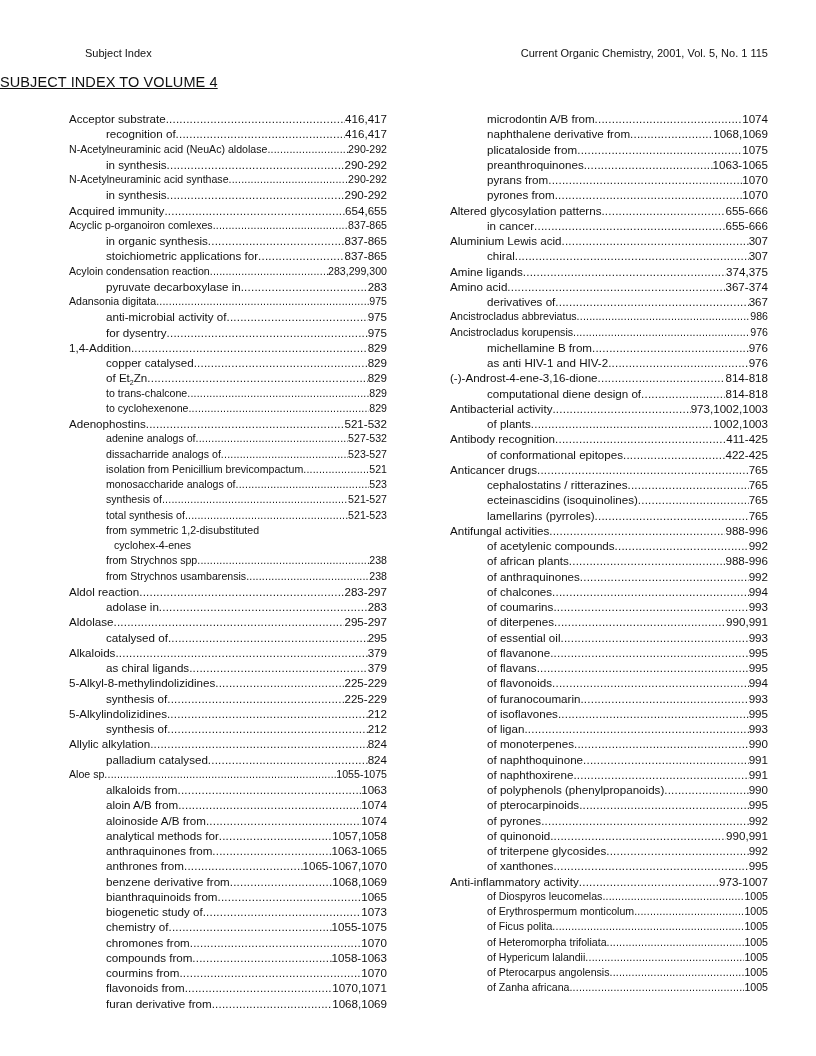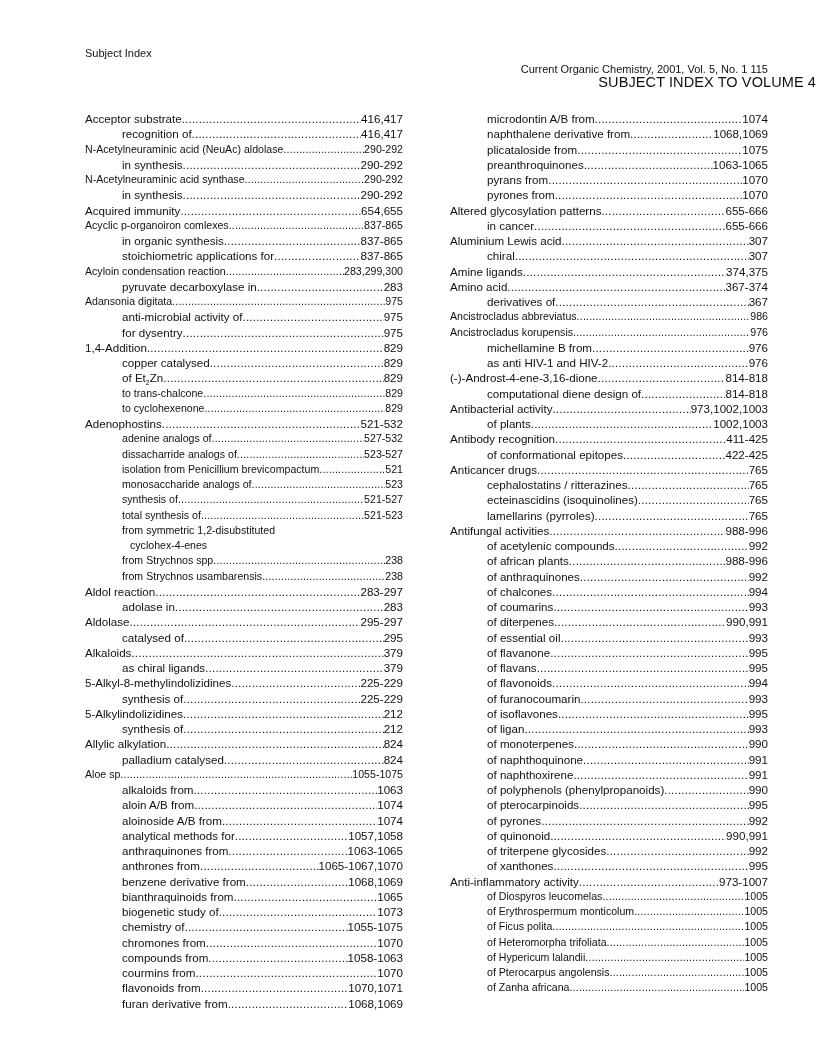--- a/index.html
+++ b/index.html
@@ -1,25 +1,25 @@
 <!DOCTYPE html>
 <html><head>
 <meta charset="utf-8">
 <style>
   html, body { margin: 0; padding: 0; background: #ffffff; }
   body { width: 816px; height: 1056px; position: relative; overflow: hidden;
          font-family: "Liberation Sans", sans-serif; color: #111; }
   .running-header { position: absolute; top: 47px; left: 85px; right: 48px; height: 14px;
                     font-size: 11px; }
   .rh-left { position: absolute; left: 0; top: 0; }
-  .rh-right { position: absolute; right: 0; top: 16px; }
-  .title { position: absolute; top: 74px; left: 0; width: 816px; text-align: right;
-           font-size: 14.5px; letter-spacing: 0.1px; }
+  .rh-right { position: absolute; right: 0; top: 0; }
+  .title { position: absolute; top: 74px; left: 0; width: 816px; text-align: left;
+           font-size: 14.5px; letter-spacing: 0.1px; text-decoration: underline; }
   .col { position: absolute; top: 111px; width: 318px; }
-  .col.left { left: 85px; }
+  .col.left { left: 69px; }
   .col.right { left: 450px; }
   .entry { position: relative; height: 15.25px; line-height: 15.25px; font-size: 11.6px;
            display: flex; white-space: nowrap; overflow: hidden; }
   .entry.sub { padding-left: 37px; }
   .entry.subsub { padding-left: 45px; flex-direction: column; }
   .entry.narrow { font-size: 10.6px; }
   .term { flex: 0 0 auto; }
   .leader { flex: 1 1 auto; overflow: hidden; }
   .leader::after { content: "......................................................................................................................................................"; letter-spacing: 0.2px; }
   .pages { flex: 0 0 auto; }

